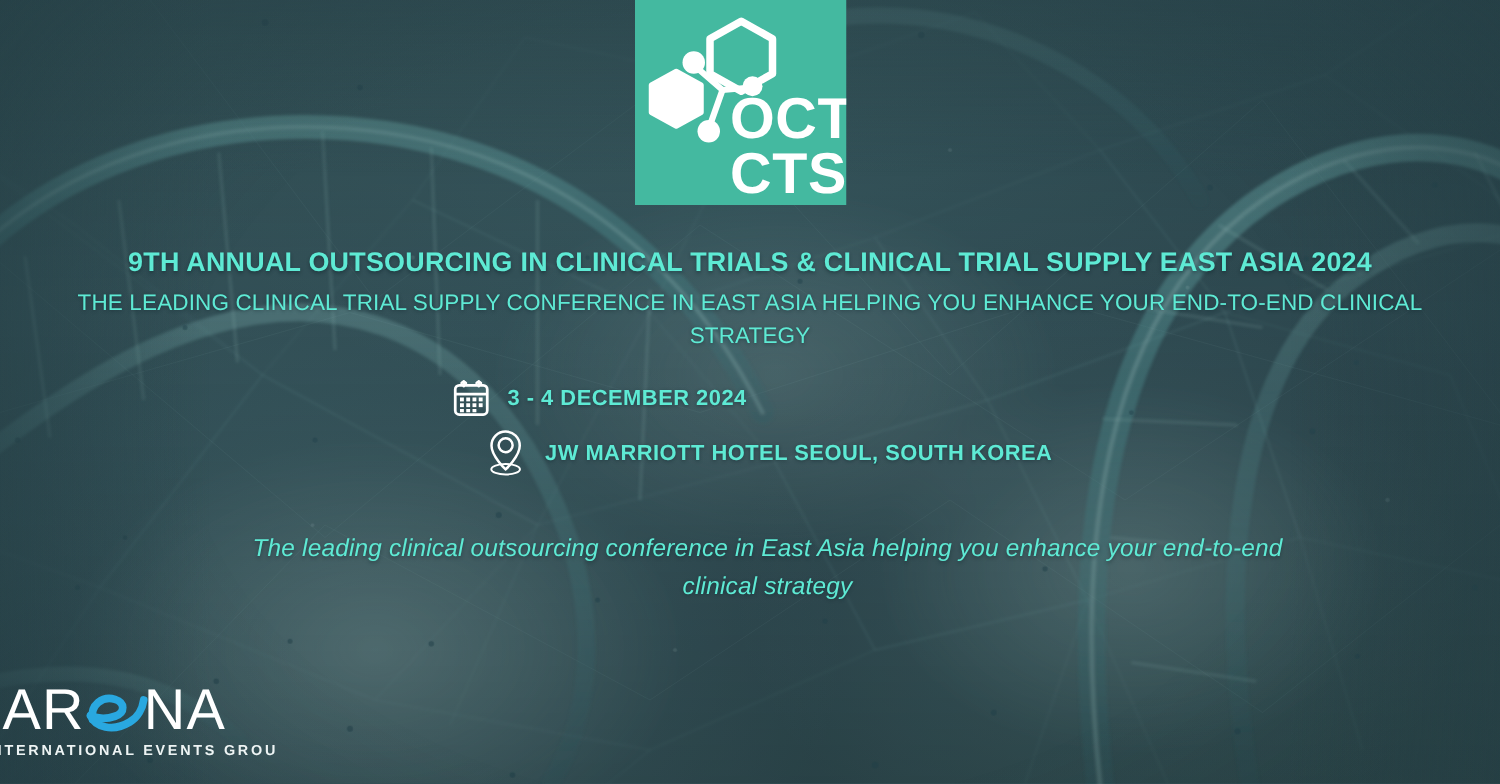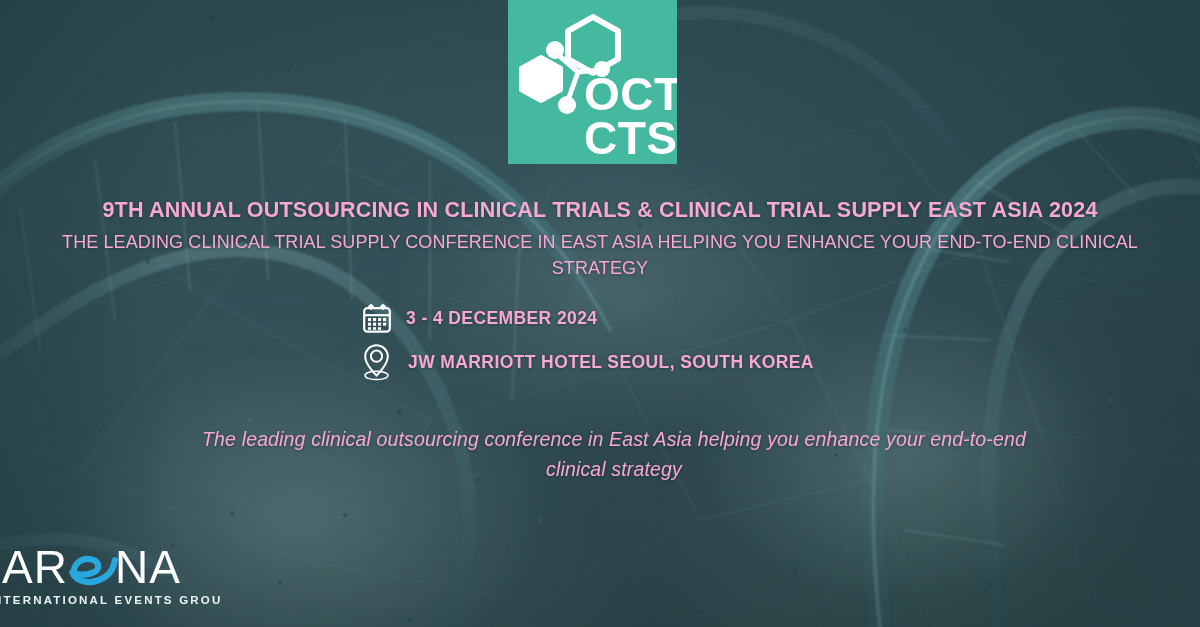--- a/index.html
+++ b/index.html
@@ -52,21 +52,21 @@
     background:#44b9a0;
     z-index:5;
     text-decoration:underline;
   }
   #logo-svg { position:absolute; left:0; top:0; width:169px; height:164px; }
 
   
   #content {
     position:absolute; inset:0;
     z-index:6;
-    color:#f9a8d4;
+    color:#5eead4;
     text-align:center;
   }
 
   #title {
     position:absolute;
     left:0; right:0; top:198px;
     font-size:21.5px;
     font-weight:bold;
     letter-spacing:0.2px;
     text-transform:uppercase;
@@ -91,21 +91,21 @@
     left:0; right:0; top:296px;
   }
   .info-row {
     display:flex;
     align-items:center;
     justify-content:flex-start;
     gap:14px;
     height:44px;
   }
   #row-date   { padding-left:362px; }
-  #row-venue  { padding-left:360px; }
+  #row-venue  { padding-left:360px;margin-left:28px; }
 
   .info-icon { flex:0 0 auto; display:block; line-height:0; }
   .info-text {
     font-size:17.5px;
     font-weight:bold;
     letter-spacing:0.4px;
     text-transform:uppercase;
     text-shadow:0 1px 3px rgba(12,32,38,0.45);
     white-space:nowrap;
   }

